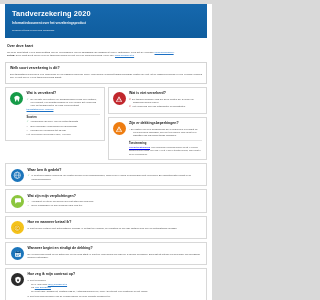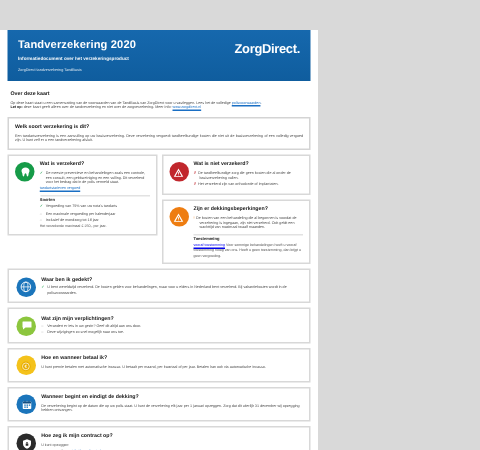--- a/index.html
+++ b/index.html
@@ -20,21 +20,21 @@
     background: #ffffff;
     padding: 0;
   }
 
   
   .header {
     background: #1163a8;
     background: linear-gradient(180deg, #1668ad 0%, #0f5d9e 100%);
     color: #ffffff;
     height: 34px;
-    margin: 20px 5px 0 5px;
+    margin: 4px 5px 0 5px;
     padding: 4px 7px 3px 7px;
     display: flex;
     align-items: flex-start;
     justify-content: space-between;
   }
   .header-left { padding-top: 1px; }
   .doc-title {
     font-size: 7.4px;
     font-weight: bold;
     letter-spacing: .1px;
@@ -188,21 +188,20 @@
 <body>
 
 <div class="page">
 
   <div class="header">
     <div class="header-left">
       <div class="doc-title">Tandverzekering 2020</div>
       <div class="doc-sub">Informatiedocument over het verzekeringsproduct</div>
       <div class="doc-sub2">ZorgDirect tandverzekering TandBasis</div>
     </div>
-    <div class="brand">ZorgDirect.</div>
   </div>
 
   <div class="block plain">
     <div class="b-title">Over deze kaart</div>
     <div class="b-text">
       <span>Op deze kaart staat u een samenvatting van de voorwaarden van de TandBasis van ZorgDirect voor u vastleggen. Lees het de volledige </span><a class="lnk" href="#">polisvoorwaarden</a><span>.</span>
     </div>
     <div class="b-text">
       <span class="bold">Let op: </span><span>deze kaart geeft alleen over de tandverzekering en niet over de zorgverzekering. Meer info: </span><a class="lnk" href="#">www.zorgdirect.nl</a>
     </div>

